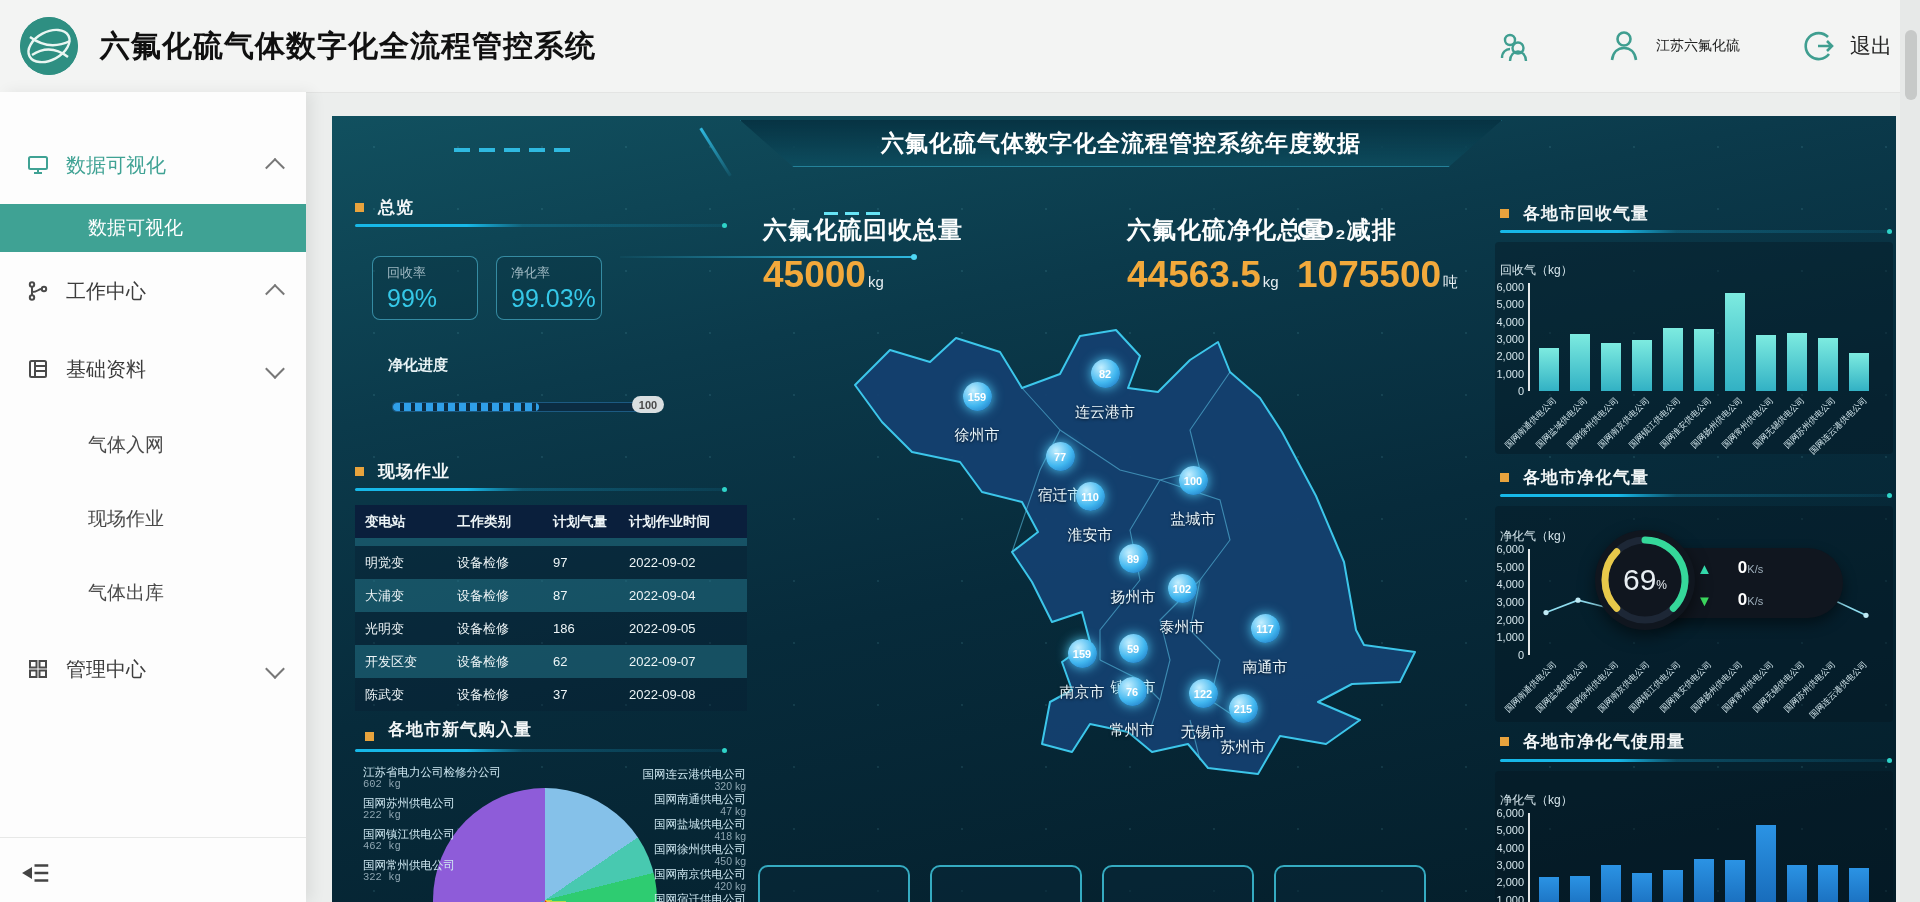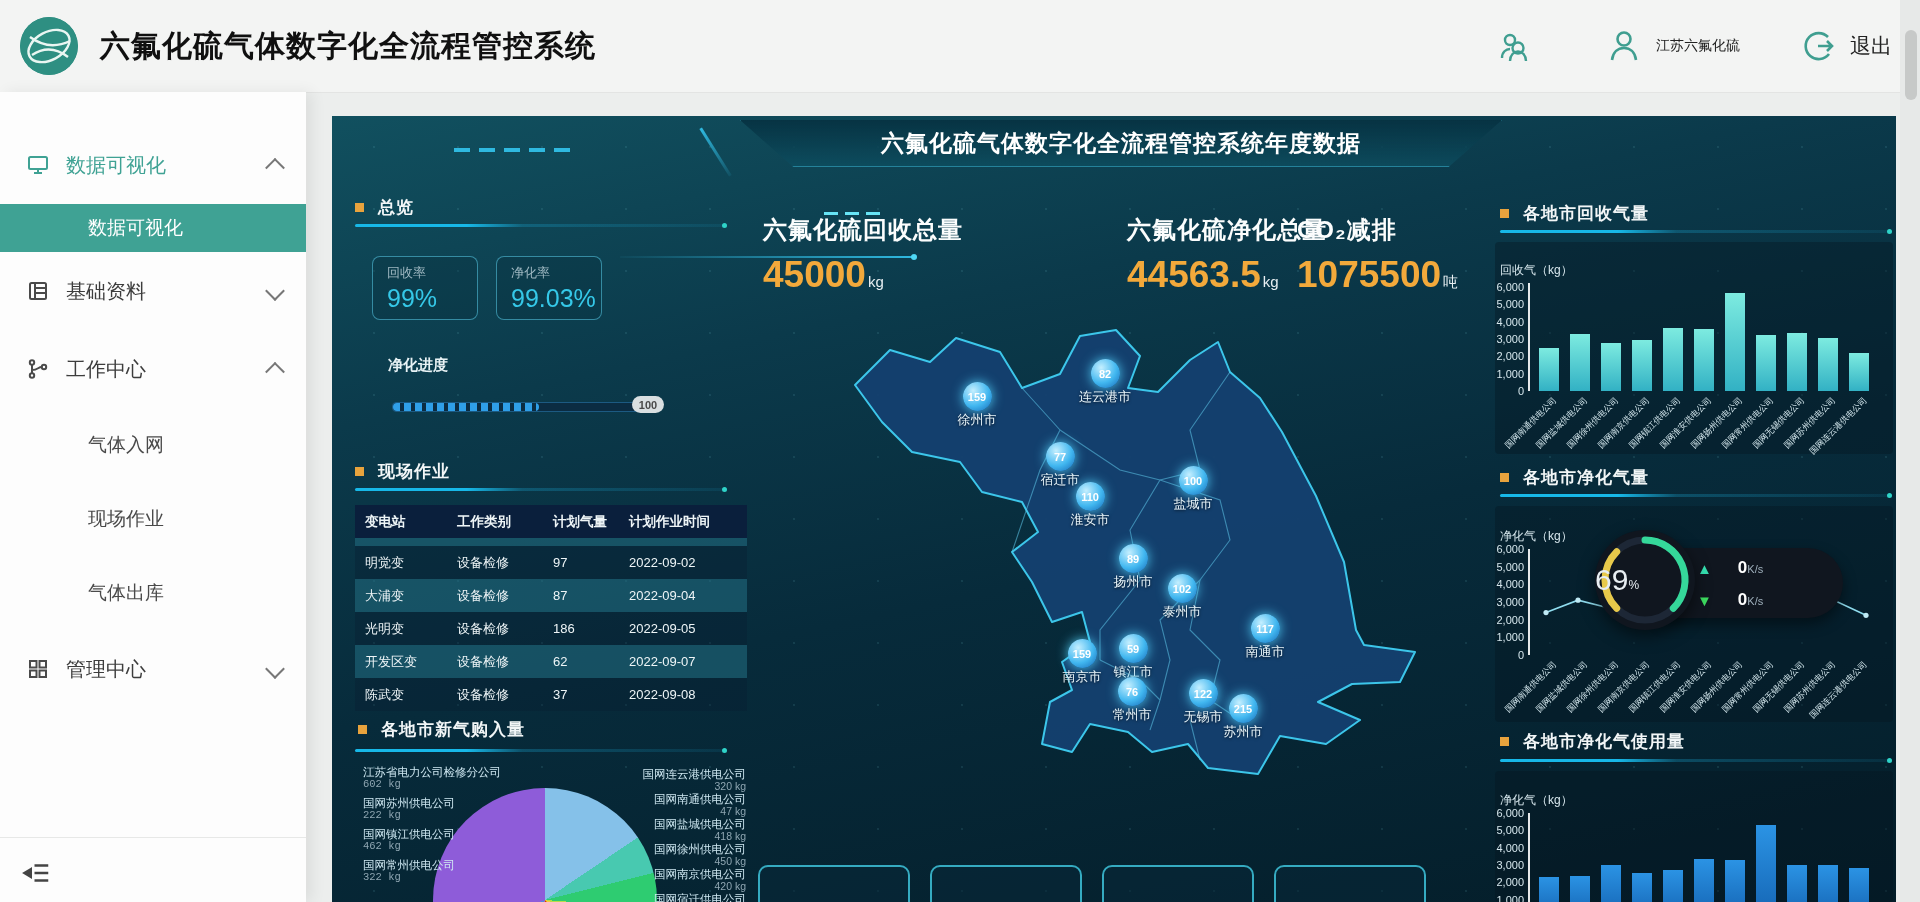--- a/index.html
+++ b/index.html
@@ -83,21 +83,21 @@
   .lg .v{font-size:10.5px;color:#8fa6b2;display:block;line-height:1.1;}
   .pie{position:absolute;left:101px;top:672px;width:224px;height:224px;border-radius:50%;z-index:1;}
   
   .map{position:absolute;left:428px;top:184px;width:720px;height:560px;}
   .map svg{position:absolute;inset:0;}
   .city{position:absolute;width:90px;margin-left:-45px;text-align:center;z-index:2;cursor:pointer;}
   .city .dot{width:29px;height:29px;margin:0 auto;border-radius:50%;
     background:radial-gradient(circle at 35% 30%,#c4efff,#41b7f0 55%,#1566b4);
     box-shadow:0 0 12px rgba(84,216,255,0.9);color:#fff;font-size:11px;font-weight:bold;
     display:flex;align-items:center;justify-content:center;}
-  .city .cn{margin-top:0;font-size:13px;color:#eaf6fb;text-shadow:0 1px 3px rgba(0,0,0,0.7);}
+  .city .cn{margin-top:15px;font-size:15px;color:#eaf6fb;text-shadow:0 1px 3px rgba(0,0,0,0.7);}
   
   .stat{position:absolute;top:98px;}
   .stat .sl{font-size:24px;font-weight:bold;color:#fbfdfd;letter-spacing:1px;}
   .stat .sv{font-size:37px;color:#f2a93b;margin-top:8px;font-weight:bold;}
   .stat .su{font-size:15px;color:#e8eff2;font-weight:normal;margin-left:2px;}
   
   .panel{position:absolute;width:398px;background:rgba(4,22,32,0.38);border-radius:4px;}
   .axis-label{position:absolute;font-size:12px;color:#d8e8ee;}
   .ticks{position:absolute;width:40px;}
   .tick{position:absolute;right:0;font-size:11px;color:#d5e6ec;transform:translateY(-6px);}
@@ -107,21 +107,21 @@
   .bar.blue{background:linear-gradient(180deg,#2b93e4,#1565b4);}
   .xlabels{position:absolute;display:flex;gap:11px;padding-left:9px;box-sizing:border-box;}
   .xl{width:20px;position:relative;height:90px;}
   .xl i{position:absolute;top:0;right:6px;font-style:normal;font-size:8.5px;color:#d5e8ee;white-space:nowrap;transform:rotate(-45deg);transform-origin:top right;}
   .linechart{position:absolute;}
   
   .gauge-wrap{position:absolute;left:1263px;top:414px;z-index:4;}
   .g-pill{position:absolute;left:66px;top:18px;width:182px;height:70px;background:#10161f;border-radius:0 35px 35px 0;box-shadow:0 6px 14px rgba(0,0,0,0.45);}
   .g-circle{position:absolute;left:0;top:0;width:100px;height:100px;border-radius:50%;background:#10161f;box-shadow:0 6px 16px rgba(0,0,0,0.5);}
   .g-circle svg{position:absolute;inset:0;}
-  .g-val{position:absolute;inset:0;display:flex;align-items:center;color:#e8eef2;font-size:30px;}
+  .g-val{position:absolute;inset:0;display:flex;align-items:center;justify-content:center;color:#e8eef2;font-size:30px;}
   .g-val b{font-weight:normal;}
   .g-val small{font-size:12px;margin-top:10px;}
   .g-row{position:absolute;left:100px;display:flex;align-items:center;gap:26px;}
   .g-row .arr{font-size:15px;font-weight:bold;}
   .g-row .num{color:#fff;font-size:17px;font-weight:bold;}
   .g-row .unit{color:#9fb0bc;font-size:11px;font-weight:normal;}
   
   .bbox{position:absolute;top:749px;width:148px;height:60px;border:2px solid rgba(62,195,218,0.85);border-radius:10px;background:rgba(8,40,56,0.55);}
   
   .scroll-strip{position:absolute;right:0;top:0;width:20px;height:902px;background:#e7e9e8;}
@@ -187,38 +187,38 @@
         </span>
         <span class="s-lbl">数据可视化</span>
         <span class="chev up"></span>
       </div>
       <div class="s-sub sel">
         <span>数据可视化</span>
       </div>
       <div class="s-item">
         <span class="s-ico">
           <svg viewBox="0 0 24 24" fill="none" stroke="currentColor" stroke-width="2">
-            <rect x="4" y="4" width="16" height="16" rx="1.5"></rect>
-            <path d="M9 4v16M9 9h11M9 14h11"></path>
-          </svg>
-        </span>
-        <span class="s-lbl">基础资料</span>
-        <span class="chev down"></span>
-      </div>
-      <div class="s-item">
-        <span class="s-ico">
-          <svg viewBox="0 0 24 24" fill="none" stroke="currentColor" stroke-width="2">
             <circle cx="6" cy="5.5" r="2.2"></circle>
             <circle cx="6" cy="18.5" r="2.2"></circle>
             <circle cx="18" cy="10" r="2.2"></circle>
             <path d="M6 7.7v8.6M6 13c6 0 6-3 9.8-3"></path>
           </svg>
         </span>
         <span class="s-lbl">工作中心</span>
         <span class="chev up"></span>
+      </div>
+      <div class="s-item">
+        <span class="s-ico">
+          <svg viewBox="0 0 24 24" fill="none" stroke="currentColor" stroke-width="2">
+            <rect x="4" y="4" width="16" height="16" rx="1.5"></rect>
+            <path d="M9 4v16M9 9h11M9 14h11"></path>
+          </svg>
+        </span>
+        <span class="s-lbl">基础资料</span>
+        <span class="chev down"></span>
       </div>
       <div class="s-sub">
         <span>气体入网</span>
       </div>
       <div class="s-sub">
         <span>现场作业</span>
       </div>
       <div class="s-sub">
         <span>气体出库</span>
       </div>
@@ -326,21 +326,21 @@
           </div>
           <div class="swrow dk">
             <span>陈武变</span>
             <span>设备检修</span>
             <span>37</span>
             <span>2022-09-08</span>
           </div>
         </div>
     </div>
 
-    <div class="sec-h" style="left:26px;top:602px;">
+    <div class="sec-h" style="left:33px;top:602px;align-items:flex-end;">
       <i class="bullet"></i>
       <span>各地市新气购入量</span>
     </div>
     <div class="sec-line" style="left:23px;top:633px;width:372px;"></div>
     <div class="pie" id="pie" style="background: conic-gradient(rgb(91, 63, 212) -90deg, rgb(91, 63, 212) -80deg, rgb(39, 184, 106) -80deg, rgb(39, 184, 106) -52deg, rgb(23, 162, 166) -52deg, rgb(23, 162, 166) -30deg, rgb(46, 134, 193) -30deg, rgb(46, 134, 193) -4deg, rgb(133, 193, 233) -4deg, rgb(133, 193, 233) 56deg, rgb(72, 201, 176) 56deg, rgb(72, 201, 176) 76deg, rgb(46, 204, 113) 76deg, rgb(46, 204, 113) 94deg, rgb(183, 220, 74) 94deg, rgb(183, 220, 74) 108deg, rgb(244, 208, 63) 108deg, rgb(244, 208, 63) 124deg, rgb(243, 156, 18) 124deg, rgb(243, 156, 18) 138deg, rgb(231, 76, 60) 138deg, rgb(231, 76, 60) 156deg, rgb(192, 57, 43) 156deg, rgb(192, 57, 43) 176deg, rgb(236, 95, 138) 176deg, rgb(236, 95, 138) 192deg, rgb(209, 79, 176) 192deg, rgb(209, 79, 176) 204deg, rgb(78, 143, 217) 204deg, rgb(78, 143, 217) 250deg, rgb(142, 92, 217) 250deg, rgb(142, 92, 217) 270deg);"></div>
     <div class="lg-left" id="lg-left">
         <div class="lg">
           <span class="n">江苏省电力公司检修分公司</span>
           <span class="v">602 kg</span>
         </div>

